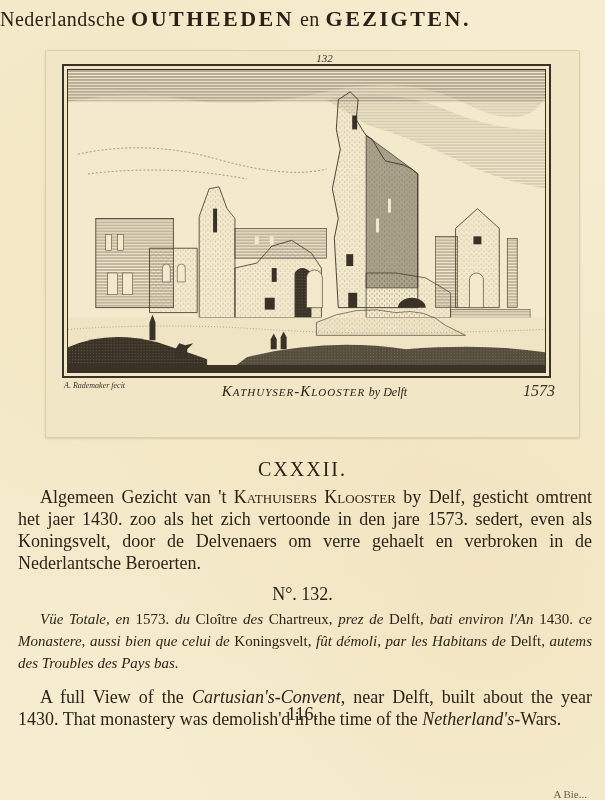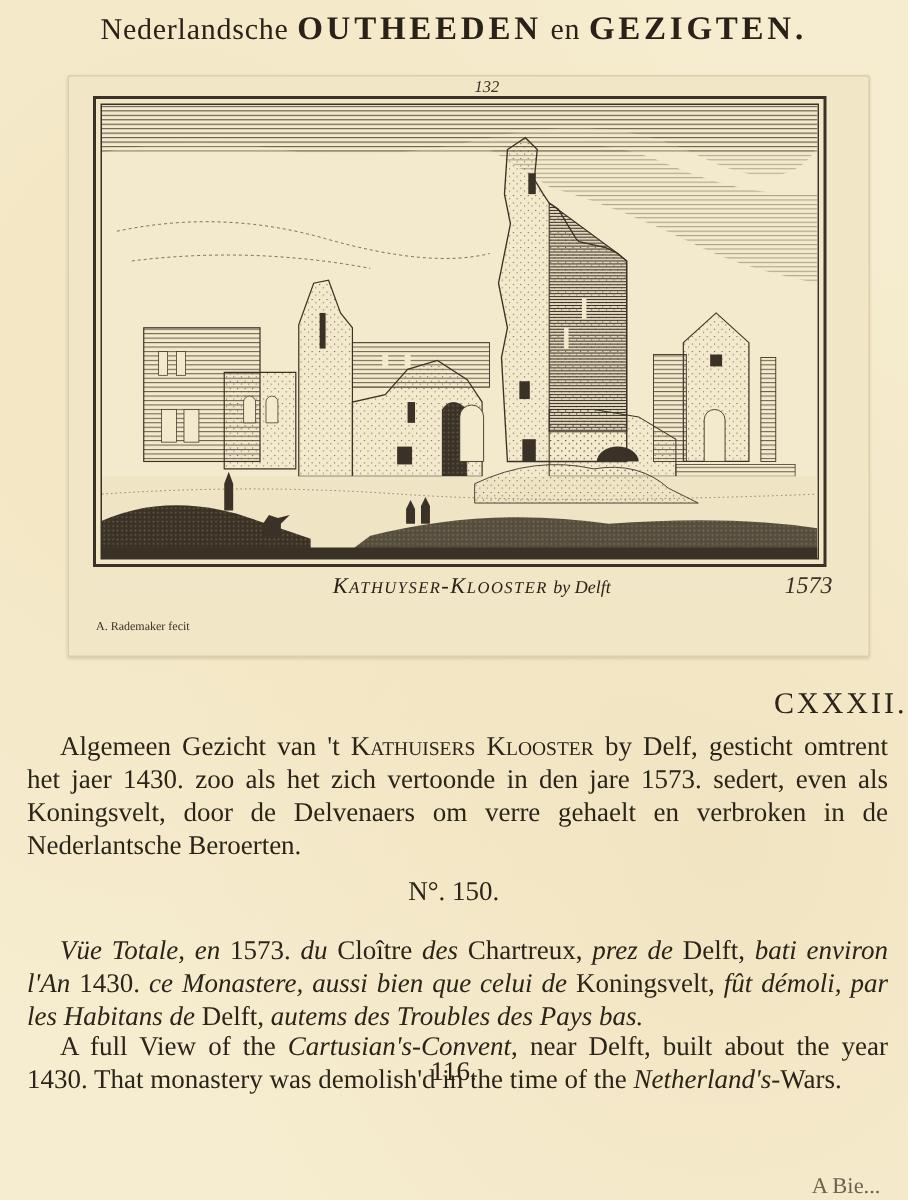--- a/index.html
+++ b/index.html
@@ -8,21 +8,21 @@
     background: #f6edd0;
     background-image:
       radial-gradient(ellipse at 20% 30%, rgba(230,205,150,0.25), transparent 60%),
       radial-gradient(ellipse at 80% 70%, rgba(225,195,140,0.22), transparent 55%);
     font-family: "Liberation Serif", "DejaVu Serif", serif;
     color: #2b2419;
     position: relative;
   }
   .page-header {
     position: absolute; top: 6px; left: 0; width: 605px;
-    text-align: center; font-size: 21px; letter-spacing: 0.5px;
+    text-align: left; font-size: 21px; letter-spacing: 0.5px;
     color: #2a2218;
   }
   .page-header .caps { letter-spacing: 2.5px; font-weight: bold; font-size: 22px; }
   .page-header .small { font-size: 20px; }
 
   .plate-mark {
     position: absolute; left: 45px; top: 50px; width: 535px; height: 388px;
     background: #f1e6c6;
     box-shadow: inset 0 0 0 1px rgba(160,140,100,0.25), 0 1px 2px rgba(120,100,60,0.2);
     border-radius: 2px;
@@ -40,50 +40,50 @@
   .plate-inner {
     position: absolute; left: 3px; top: 3px; right: 3px; bottom: 3px;
     border: 1px solid #3a3226;
     overflow: hidden;
     background: #f3e9cc;
   }
   .engraving { width: 100%; height: 100%; display: block; }
 
   .engraver {
     position: absolute; left: 64px; top: 381px; font-size: 8px;
-    color: #3a3226; margin-top: 32px;
+    font-style: italic; color: #3a3226;
   }
   .plate-title {
     position: absolute; left: 0; width: 605px; top: 383px; text-align: center;
     font-size: 14px; color: #2a2218; font-style: italic; padding-left: 12px;
   }
   .plate-title .sc { font-variant: small-caps; letter-spacing: 1px; font-style: italic; font-size: 15px; }
   .plate-title .loc { font-size: 12px; }
   .plate-year {
     position: absolute; left: 523px; top: 382px; font-size: 16px; font-style: italic; color: #3a3226;
   }
 
   .section-numeral {
-    position: absolute; top: 458px; left: 0; width: 605px; text-align: right;
+    position: absolute; top: 458px; left: 0; width: 605px; text-align: center;
     font-size: 20px; letter-spacing: 2px;
   }
   .para {
     position: absolute; left: 18px; width: 574px; font-size: 18px; line-height: 22px;
     text-align: justify;
   }
   .para .sc { font-variant: small-caps; }
   .para i { font-style: italic; }
   .para-dutch { top: 486px; }
   .num-french { position: absolute; top: 584px; left: 0; width: 605px; text-align: center; font-size: 18px; }
-  .para-french { top: 622px; font-size: 18px; }
+  .para-french { top: 608px; font-size: 15px; }
   .num-english { position: absolute; top: 704px; left: 0; width: 605px; text-align: center; font-size: 18px; }
   .para-english { top: 686px; }
   .indent { display: inline-block; width: 22px; }
   .footer-mark {
-    position: absolute; right: 18px; bottom: 0; font-size: 15px; color: #6d624c;
+    position: absolute; right: 18px; bottom: 0; font-size: 11px; color: #6d624c;
   }
 </style>
 </head>
 <body>
 
 <div class="page-header">
   <span class="small">Nederlandsche</span>
   <span class="caps">OUTHEEDEN</span>
   <span class="small">en</span>
   <span class="caps">GEZIGTEN.</span>
@@ -180,19 +180,19 @@
 <div class="plate-title">
   <span class="sc">Kathuyser-Klooster</span>
   <span class="loc">by Delft</span>
 </div>
 <div class="plate-year">1573</div>
 
 <div class="section-numeral">CXXXII.</div>
 
 <div class="para para-dutch"><span class="indent"></span><span>Algemeen Gezicht van 't </span><span class="sc">Kathuisers Klooster</span><span> by Delf, gesticht omtrent het jaer 1430. zoo als het zich vertoonde in den jare 1573. sedert, even als Koningsvelt, door de Delvenaers om verre gehaelt en verbroken in de Nederlantsche Beroerten.</span></div>
 
-<div class="num-french">N°. 150.</div>
+<div class="num-french">N°. 132.</div>
 <div class="para para-french"><span class="indent"></span><i>Vüe Totale, en</i><span> 1573. </span><i>du</i><span> Cloître </span><i>des</i><span> Chartreux, </span><i>prez de</i><span> Delft, </span><i>bati environ l'An</i><span> 1430. </span><i>ce Monastere, aussi bien que celui de</i><span> Koningsvelt, </span><i>fût démoli, par les Habitans de</i><span> Delft, </span><i>autems des Troubles des Pays bas.</i></div>
 
 <div class="num-english">116.</div>
 <div class="para para-english"><span class="indent"></span><span>A full View of the </span><i>Cartusian's-Convent</i><span>, near Delft, built about the year 1430. That monastery was demolish'd in the time of the </span><i>Netherland's</i><span>-Wars.</span></div>
 
 <div class="footer-mark">A Bie...</div>
 
 </body></html>

